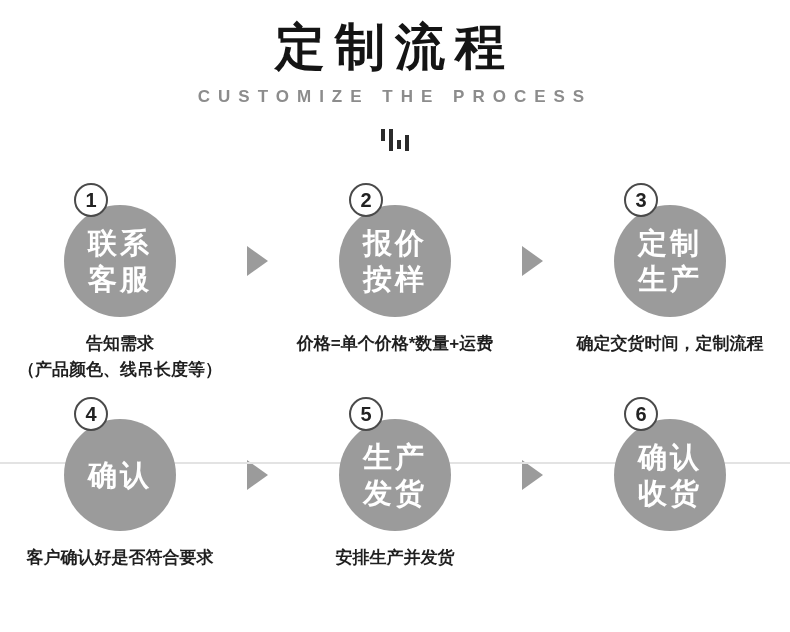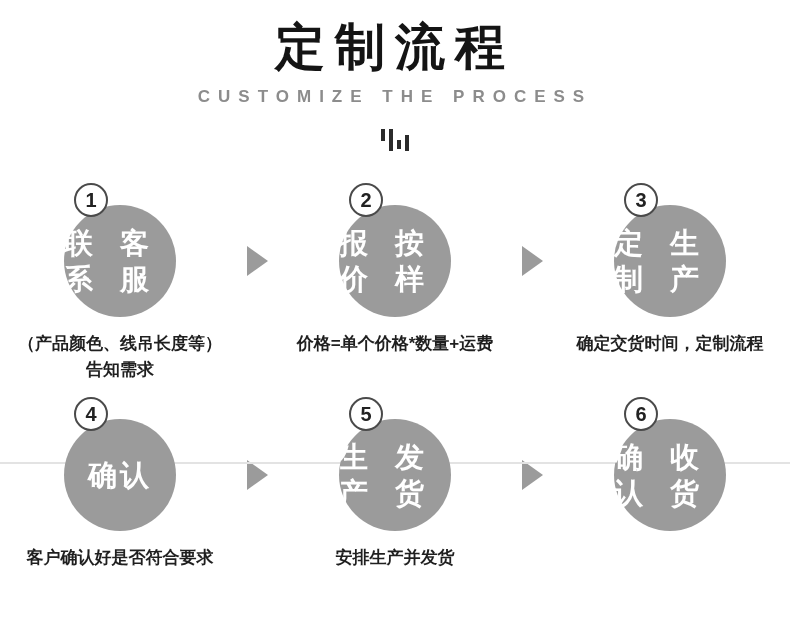--- a/index.html
+++ b/index.html
@@ -52,21 +52,21 @@
     position:absolute; top:0; left:calc(50% - 46px);
     width:34px; height:34px; border-radius:50%;
     background:#ffffff; border:2px solid #4a4a4a;
     color:#222; font-size:20px; font-weight:bold;
     line-height:30px; text-align:center;
     z-index:2;
   }
   .circle {
     width:112px; height:112px; border-radius:50%;
     background:#9b9b9b;
-    display:flex; flex-direction:row; justify-content:center; align-items:center;
+    display:flex; flex-direction:column; justify-content:center; align-items:center;
     z-index:1;
   }
   .circle .cl {
     color:#ffffff; font-size:29px; font-weight:bold;
     letter-spacing:3px; line-height:1.25;
   }
   .desc {
     margin-top:14px; text-align:center;
     color:#1f1f1f; font-size:17px; font-weight:bold;
     line-height:26px;
@@ -102,22 +102,22 @@
 
   <div class="row row1">
 
     <div class="step">
       <div class="badge">1</div>
       <div class="circle">
         <span class="cl">联系</span>
         <span class="cl">客服</span>
       </div>
       <div class="desc">
+        <div>告知需求</div>
         <div>（产品颜色、线吊长度等）</div>
-        <div>告知需求</div>
       </div>
     </div>
 
     <div class="arrow"></div>
 
     <div class="step">
       <div class="badge">2</div>
       <div class="circle">
         <span class="cl">报价</span>
         <span class="cl">按样</span>

